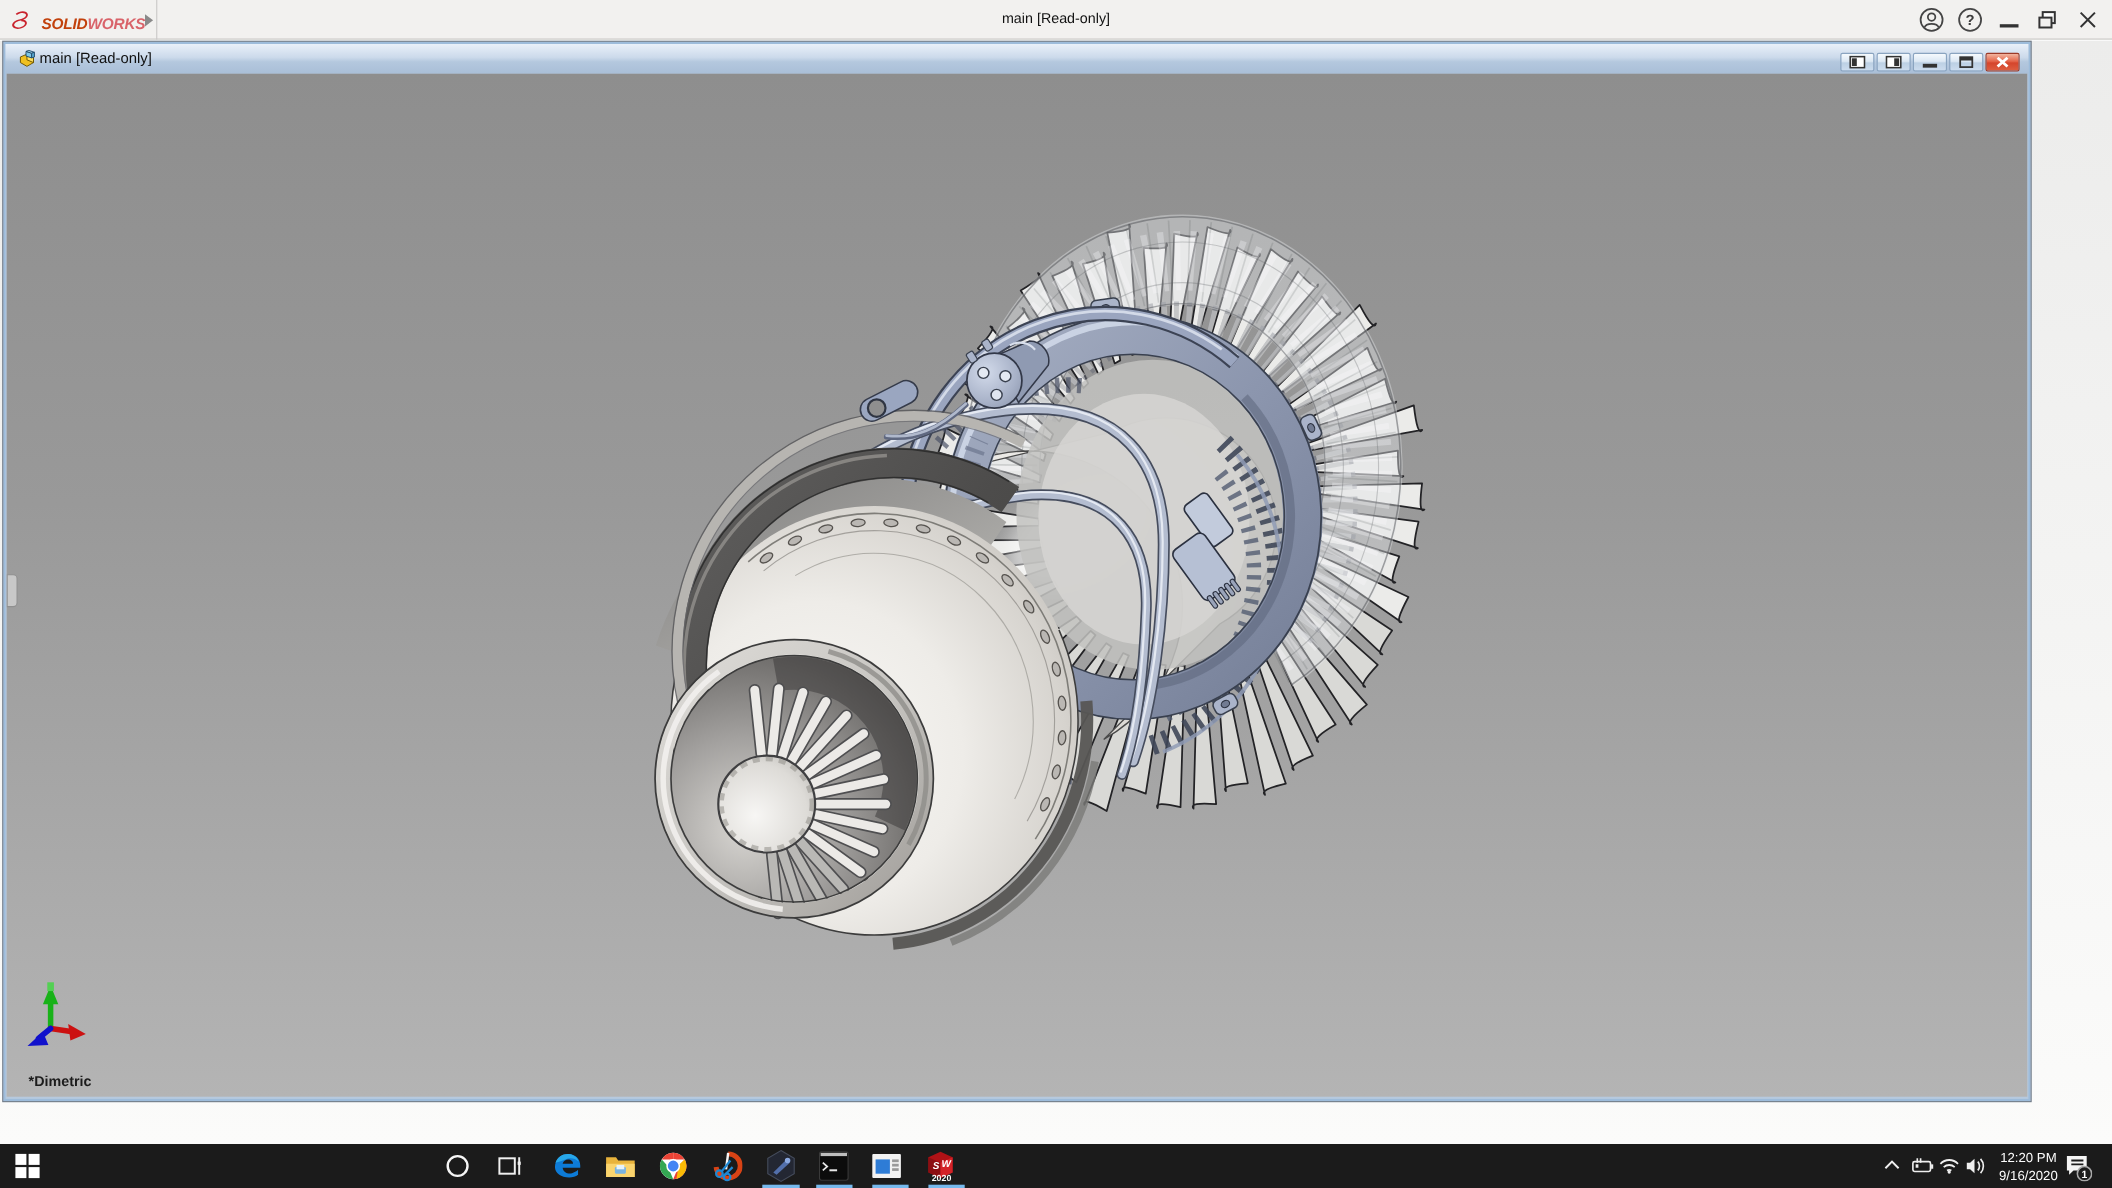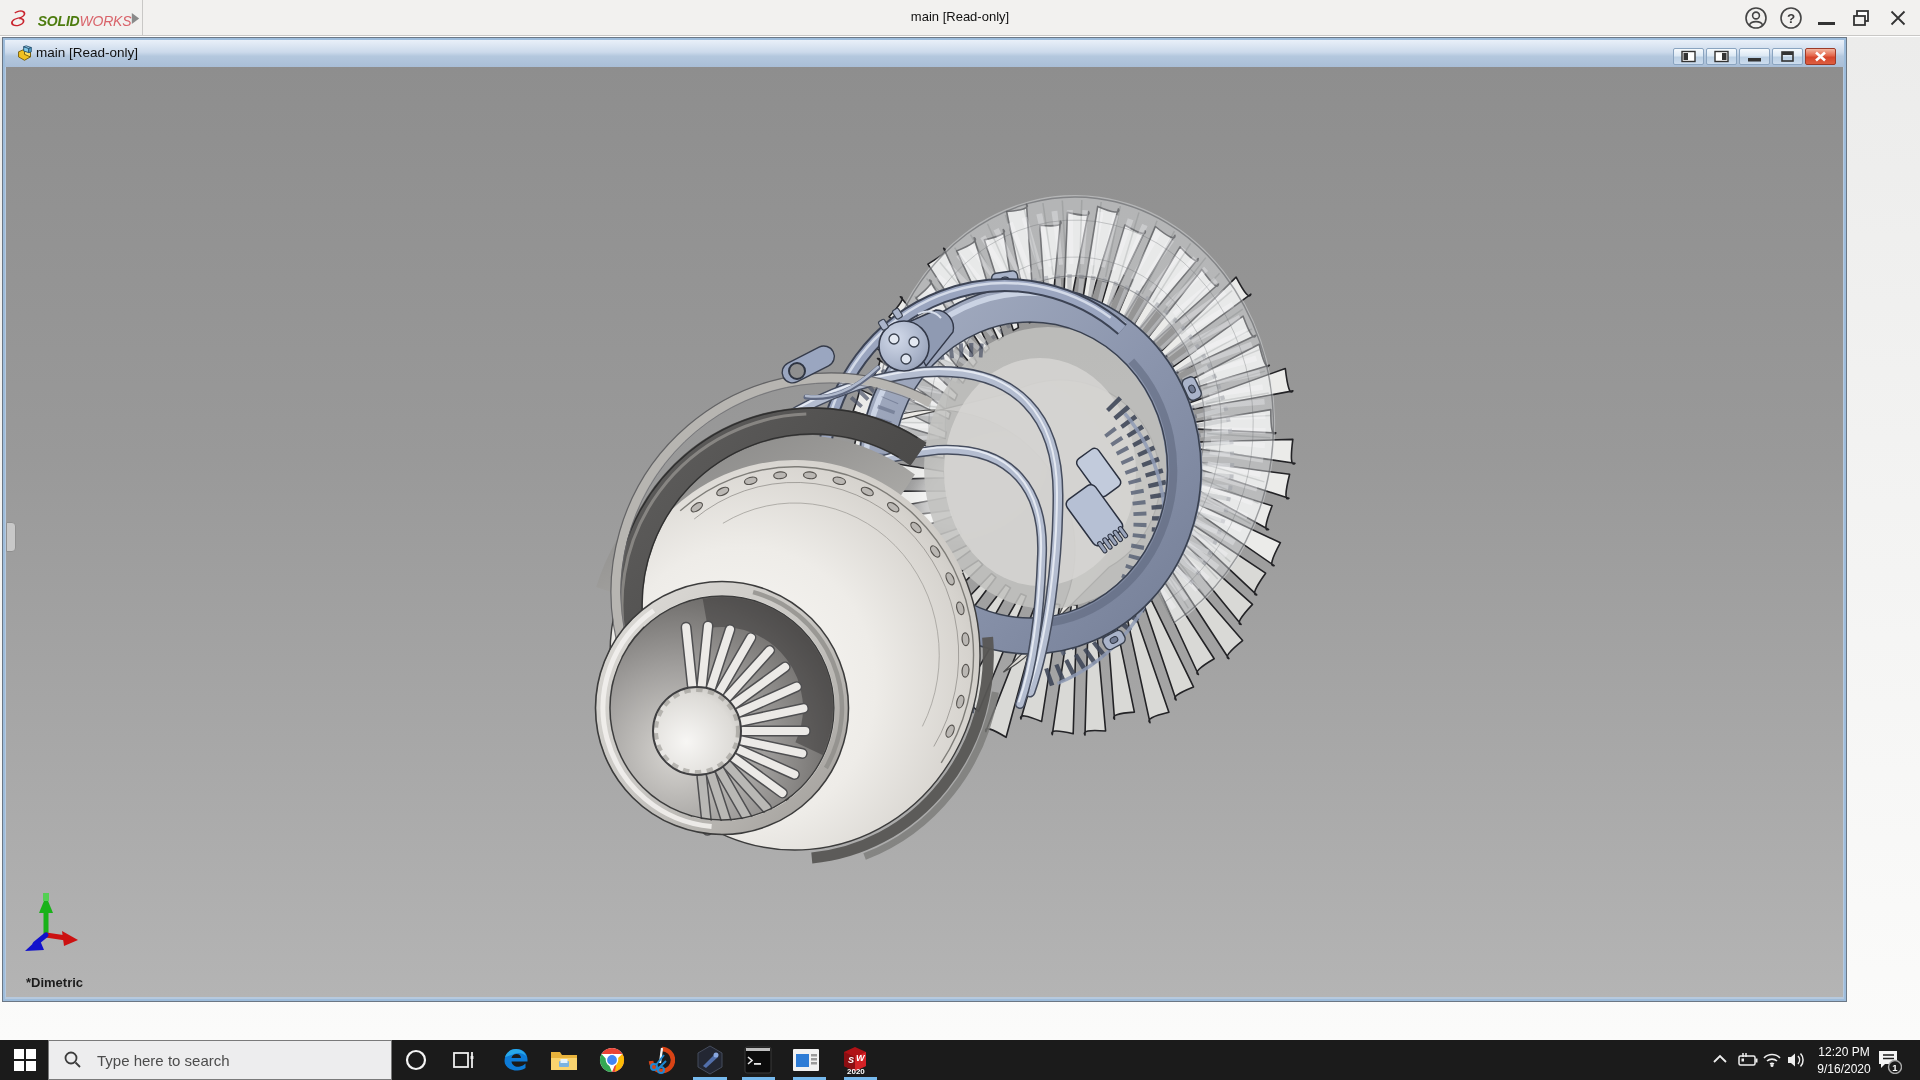--- a/index.html
+++ b/index.html
@@ -1,17 +1,17 @@
 <!DOCTYPE html>
 <html><head><meta charset="utf-8"><style>
 * { margin:0; padding:0; box-sizing:border-box; }
 body { width:1920px; height:1080px; overflow:hidden; font-family:"Liberation Sans",sans-serif; position:relative; background:#fff; }
 .topbar { position:absolute; left:0; top:0; width:1920px; height:36px; background:#f2f1ef; border-bottom:1px solid #c9c8c6; }
 .logo { position:absolute; left:8px; top:8px; font-style:italic; font-size:14px; letter-spacing:-0.2px; }
-.logo b { color:#4d7c0f; } .logo span { color:#d9636a; font-weight:normal;margin-top:16px; }
+.logo b { color:#c2410c; } .logo span { color:#d9636a; font-weight:bold;margin-top:16px; }
 .appbg { position:absolute; left:0; top:37px; width:1920px; height:1003px; background:linear-gradient(180deg,#ececeb,#fbfbfa); }
 .win { position:absolute; left:3px; top:38px; width:1843px; height:963px; border:2px solid #9dbcdb; outline:1px solid #6b7785; background:#b6c9de; }
 .wtitle { position:absolute; left:0; top:0; width:100%; height:27px; background:linear-gradient(180deg,#e9f0f9 0%,#ccdaeb 45%,#b4c8de 60%,#a9bed7 100%); }
 .wtitle .txt { position:absolute; left:31px; top:5px; font-size:13.5px; color:#101010; }
 .vp { position:absolute; left:1px; top:27px; width:1837px; height:930px; background:linear-gradient(180deg,#8e8e8e 0%,#999999 42%,#b4b4b4 100%); overflow:hidden;text-decoration:underline; }
 .dimetric { position:absolute; left:20px; top:908px; font-size:13px; font-weight:bold; color:#1c1c1c; }
 .taskbar { position:absolute; left:0; top:1040px; width:1920px; height:40px; background:#1b1b1b; }
 .search { position:absolute; left:48px; top:0; width:344px; height:40px; background:#ededee; border:1px solid #7a7a7a; display:flex; align-items:center; }
 .search .stx { color:#4c4c4c; font-size:15px; margin-left:14px; }
 .tbtn { position:absolute; top:8px; width:31px; height:17px; border:1px solid #8aa4c0; border-radius:2px; background:linear-gradient(180deg,#f6fafd 0%,#dce8f4 45%,#bcd0e4 55%,#ccdcee 100%); }
@@ -385,27 +385,20 @@
     <div style="position:absolute;left:0;top:455px;width:10px;height:30px;background:#c8c8c8;border:1px solid #909090;border-radius:0 4px 4px 0"></div>
   </div>
 </div>
 <div class="taskbar">
   <svg width="24" height="24" viewBox="0 0 24 24" style="position:absolute;left:13px;top:8px">
       <rect x="1" y="1" width="10" height="10" fill="#fff"></rect>
       <rect x="13" y="1" width="10" height="10" fill="#fff"></rect>
       <rect x="1" y="13" width="10" height="10" fill="#fff"></rect>
       <rect x="13" y="13" width="10" height="10" fill="#fff"></rect>
     </svg>
-  <div class="search">
-    <svg width="20" height="20" viewBox="0 0 20 20" style="margin-left:14px">
-        <circle cx="8" cy="8" r="5.5" fill="none" stroke="#3c3c3c" stroke-width="1.8"></circle>
-        <line x1="12.5" y1="12.5" x2="17" y2="17" stroke="#3c3c3c" stroke-width="1.8"></line>
-      </svg>
-    <div class="stx">Type here to search</div>
-  </div>
   <svg width="26" height="26" viewBox="0 0 26 26" style="position:absolute;left:403px;top:7px">
       <circle cx="13" cy="13" r="9" fill="none" stroke="#f5f5f5" stroke-width="2.2"></circle>
     </svg>
   <svg width="26" height="26" viewBox="0 0 26 26" style="position:absolute;left:451px;top:7px">
       <rect x="3" y="6" width="14" height="14" fill="none" stroke="#f0f0f0" stroke-width="1.8"></rect>
       <line x1="21" y1="5" x2="21" y2="21" stroke="#f0f0f0" stroke-width="1.8"></line>
       <rect x="19.6" y="9" width="2.8" height="3" fill="#f0f0f0"></rect>
     </svg>
   <svg width="30" height="30" viewBox="0 0 30 30" style="position:absolute;left:501px;top:5px">
       <path d="M 3.5 16 C 3.5 9 8.5 4 15.5 4 C 22 4 26.5 8.5 26.5 14.5 L 26.5 16.5 L 10.5 16.5 C 11 20.5 15 22.5 19 21.5 C 21 21 23 20 24.5 18.5 L 24.5 23 C 22.5 24.5 19.5 25.5 16.5 25.5 C 9 25.5 3.5 21.5 3.5 16 Z M 10.5 13 L 20 13 C 20 10.5 18 9 15.5 9 C 13 9 11 10.5 10.5 13 Z" fill="#0d7bd7"></path>

